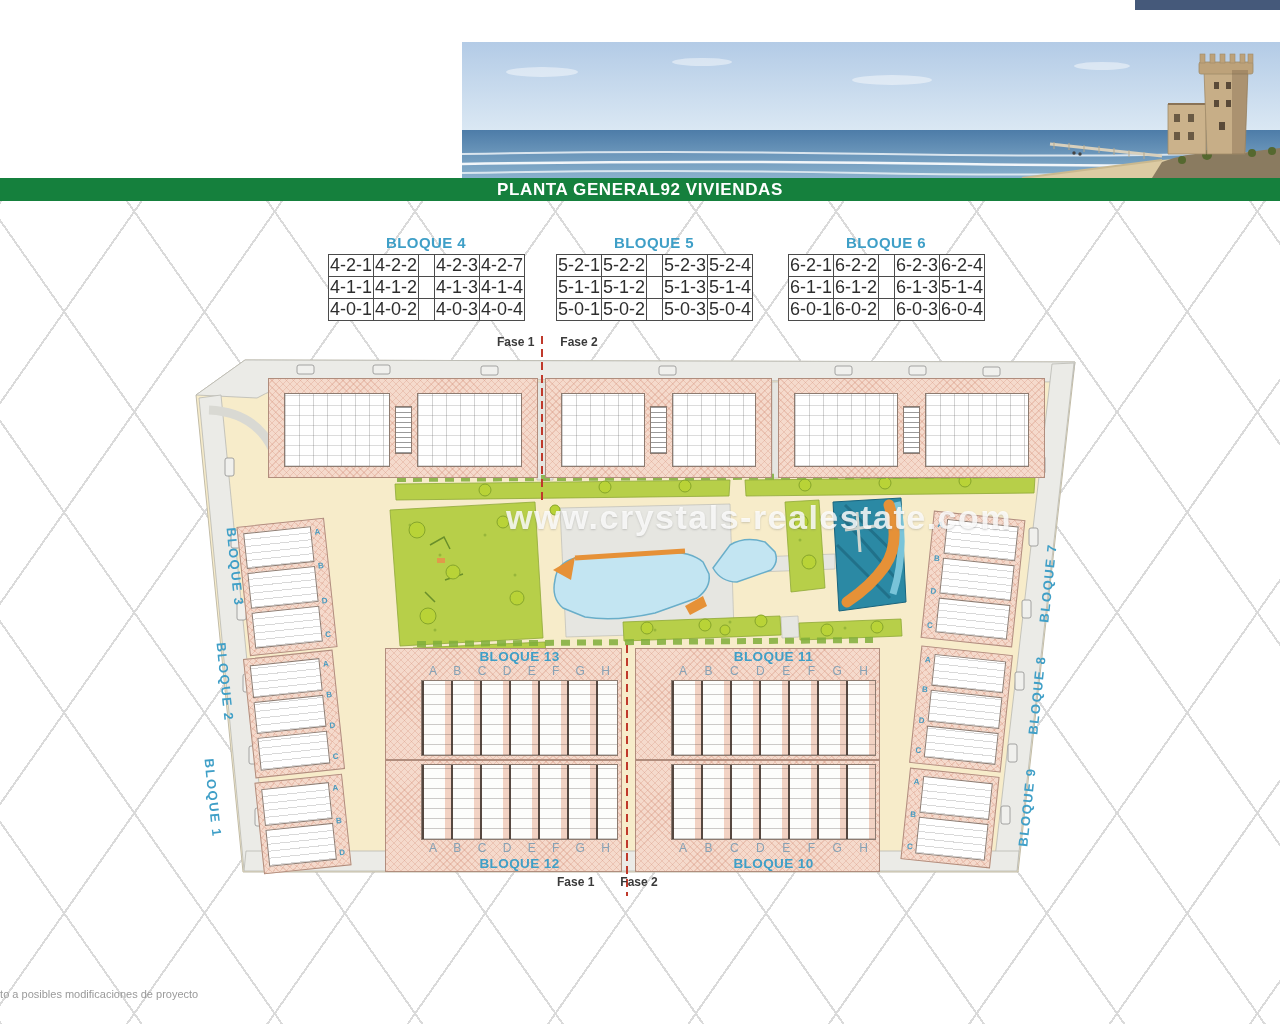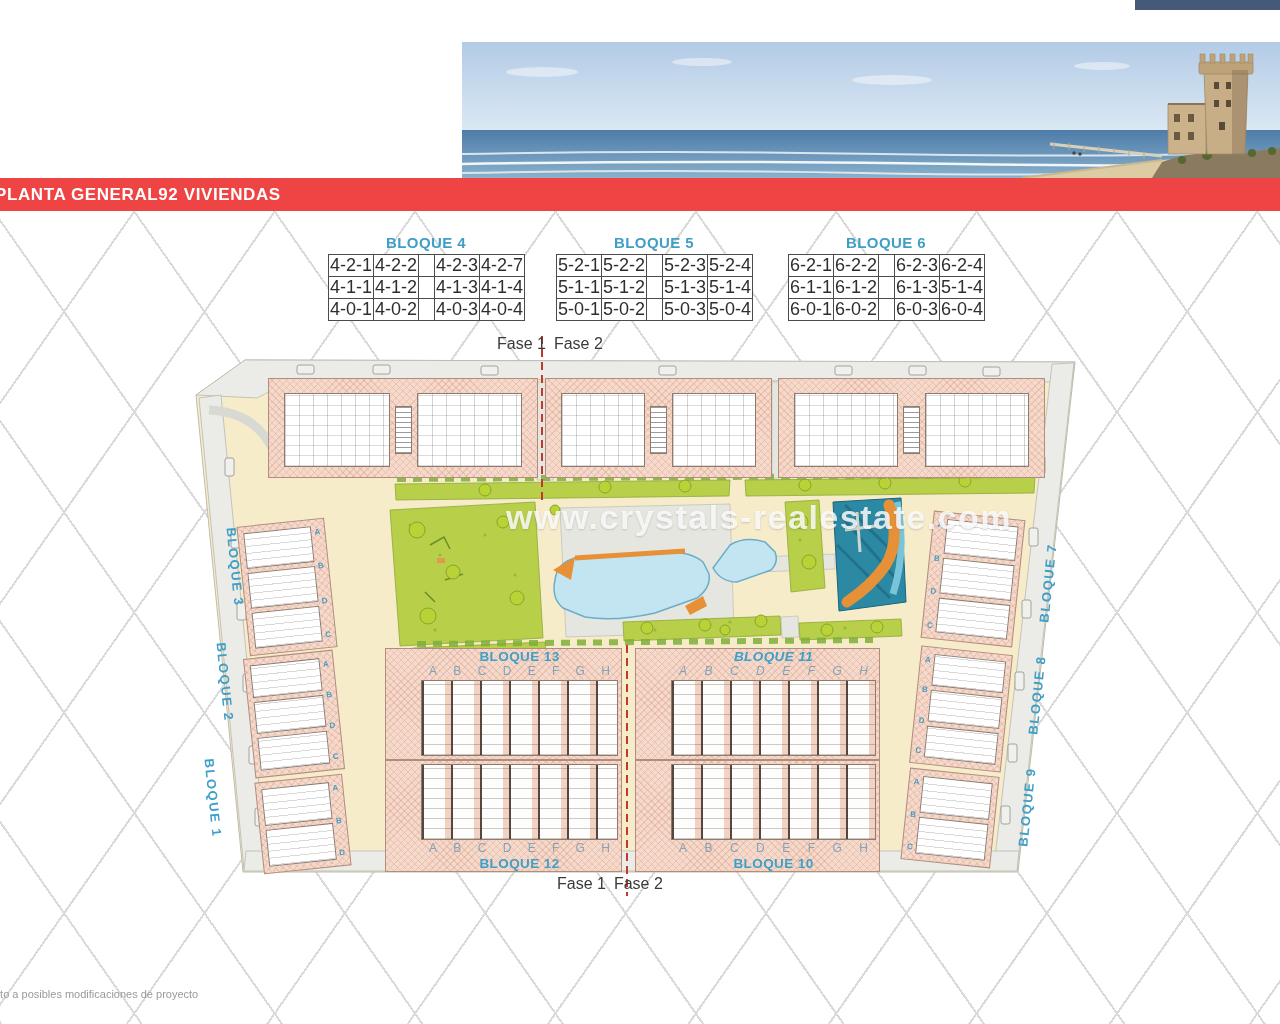--- a/index.html
+++ b/index.html
@@ -7,22 +7,22 @@
         font-family:"Liberation Sans",sans-serif;}
   
   .lattice{position:absolute;left:0;top:201px;width:1280px;height:823px;z-index:0;
     background:
       repeating-linear-gradient(55deg,  #dadada 0 2px, transparent 2px 115px),
       repeating-linear-gradient(125deg, #dadada 0 2px, transparent 2px 115px);}
   
   .banner{position:absolute;left:462px;top:42px;width:818px;height:136px;z-index:2;}
   .corner-strip{position:absolute;left:1135px;top:0;width:145px;height:10px;background:#45597a;z-index:2;}
   
-  .titlebar{position:absolute;left:0;top:178px;width:1280px;height:33px;background:#ef4444;z-index:3;
-            display:flex;align-items:center;justify-content:flex-start;overflow:hidden;}
+  .titlebar{position:absolute;left:0;top:178px;width:1280px;height:23px;background:#15803d;z-index:3;
+            display:flex;align-items:center;justify-content:center;overflow:hidden;}
   .titlebar .bar-left{margin-left:-5px;color:#fff;font-weight:bold;font-size:17px;letter-spacing:.6px;}
   .titlebar .bar-right{margin-right:-5px;color:#fff;font-weight:bold;font-size:17px;letter-spacing:.6px;}
   
   .utable{position:absolute;top:234px;width:196px;z-index:3;}
   .utable .ttl{font-size:15px;font-weight:bold;color:#3f9fc7;text-align:center;margin-bottom:3px;letter-spacing:.4px;}
   .utable .grid{display:grid;grid-template-columns:45px 45px 16px 45px 45px;grid-auto-rows:22px;
                 border-left:1px solid #4b4b4b;border-top:1px solid #4b4b4b;background:#fff;width:max-content;}
   .cell{border-right:1px solid #4b4b4b;border-bottom:1px solid #4b4b4b;font-size:18px;color:#2e2e2e;
         display:flex;align-items:center;justify-content:center;background:#fff;}
   
@@ -54,21 +54,21 @@
   .cl-unit{flex:1;margin:2px 0;background-color:#fff;border:1px solid #8d7b70;
     background-image:repeating-linear-gradient(0deg, rgba(80,80,80,.22) 0 1px, transparent 1px 7px);}
   .cl-letters{position:absolute;right:2px;top:8px;bottom:8px;width:10px;display:flex;flex-direction:column;
     justify-content:space-between;align-items:center;font-size:8px;color:#4a9cc0;font-weight:bold;}
   .cluster.right{padding:4px 5px 4px 13px;}
   .cluster.right .cl-letters{left:2px;right:auto;}
   .side-label{position:absolute;font-size:13px;font-weight:bold;color:#3f9fc7;letter-spacing:1.6px;
     white-space:nowrap;z-index:4;}
   .watermark{position:absolute;left:268px;top:168px;width:612px;text-align:center;font-size:34px;font-weight:bold;
     color:rgba(255,255,255,.82);letter-spacing:1.5px;text-shadow:0 1px 2px rgba(110,110,110,.3);z-index:6;white-space:nowrap;}
-  .phase{position:absolute;display:flex;gap:8px;font-size:16px;color:#3a3a3a;z-index:7;white-space:nowrap;}
+  .phase{position:absolute;display:flex;gap:26px;font-size:12px;color:#3a3a3a;z-index:7;white-space:nowrap;font-weight:bold;}
   .footer-note{position:absolute;left:-6px;top:988px;font-size:11px;color:#9a9a9a;z-index:3;white-space:nowrap;}
 </style>
 </head>
 <body>
 
 <div class="page">
   <div class="lattice"></div>
 
   <div class="corner-strip"></div>
   <div class="banner">
@@ -344,21 +344,21 @@
           <span>B</span>
           <span>C</span>
           <span>D</span>
           <span>E</span>
           <span>F</span>
           <span>G</span>
           <span>H</span>
       </div>
       <div class="th-units"></div>
     </div>
-    <div class="th-group pinkhatch" style="left:450px;top:318px;width:245px;height:112px;font-style:italic;">
+    <div class="th-group pinkhatch" style="left:450px;top:318px;width:245px;height:112px;">
       <div class="th-label">BLOQUE 11</div>
       <div class="th-letters">
         <span>A</span>
           <span>B</span>
           <span>C</span>
           <span>D</span>
           <span>E</span>
           <span>F</span>
           <span>G</span>
           <span>H</span>

